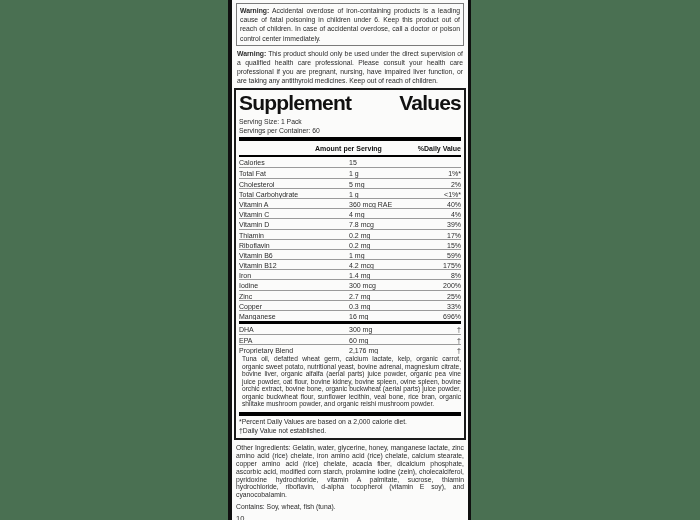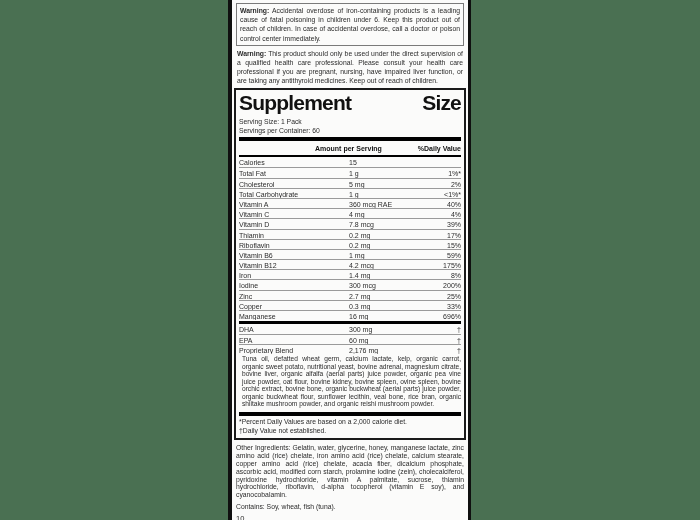--- a/index.html
+++ b/index.html
@@ -81,21 +81,21 @@
   </p>
 
   <p class="warn2">
     <span class="wlabel">Warning:</span>
     <span>This product should only be used under the direct supervision of a qualified health care professional. Please consult your health care professional if you are pregnant, nursing, have impaired liver function, or are taking any antithyroid medicines. Keep out of reach of children.</span>
   </p>
 
   <div class="panel">
     <div class="title">
       <span>Supplement</span>
-      <span>Size</span>
+      <span>Values</span>
     </div>
     <div class="serv">Serving Size: 1 Pack</div>
     <div class="serv" style="margin-top:0;">Servings per Container: 60</div>
 
     <div class="bar-thick"></div>
 
     <div class="hdr">
       <span class="hdr-spacer"></span>
       <span class="hdr-amt">Amount per Serving</span>
       <span class="hdr-dv">%Daily Value</span>

